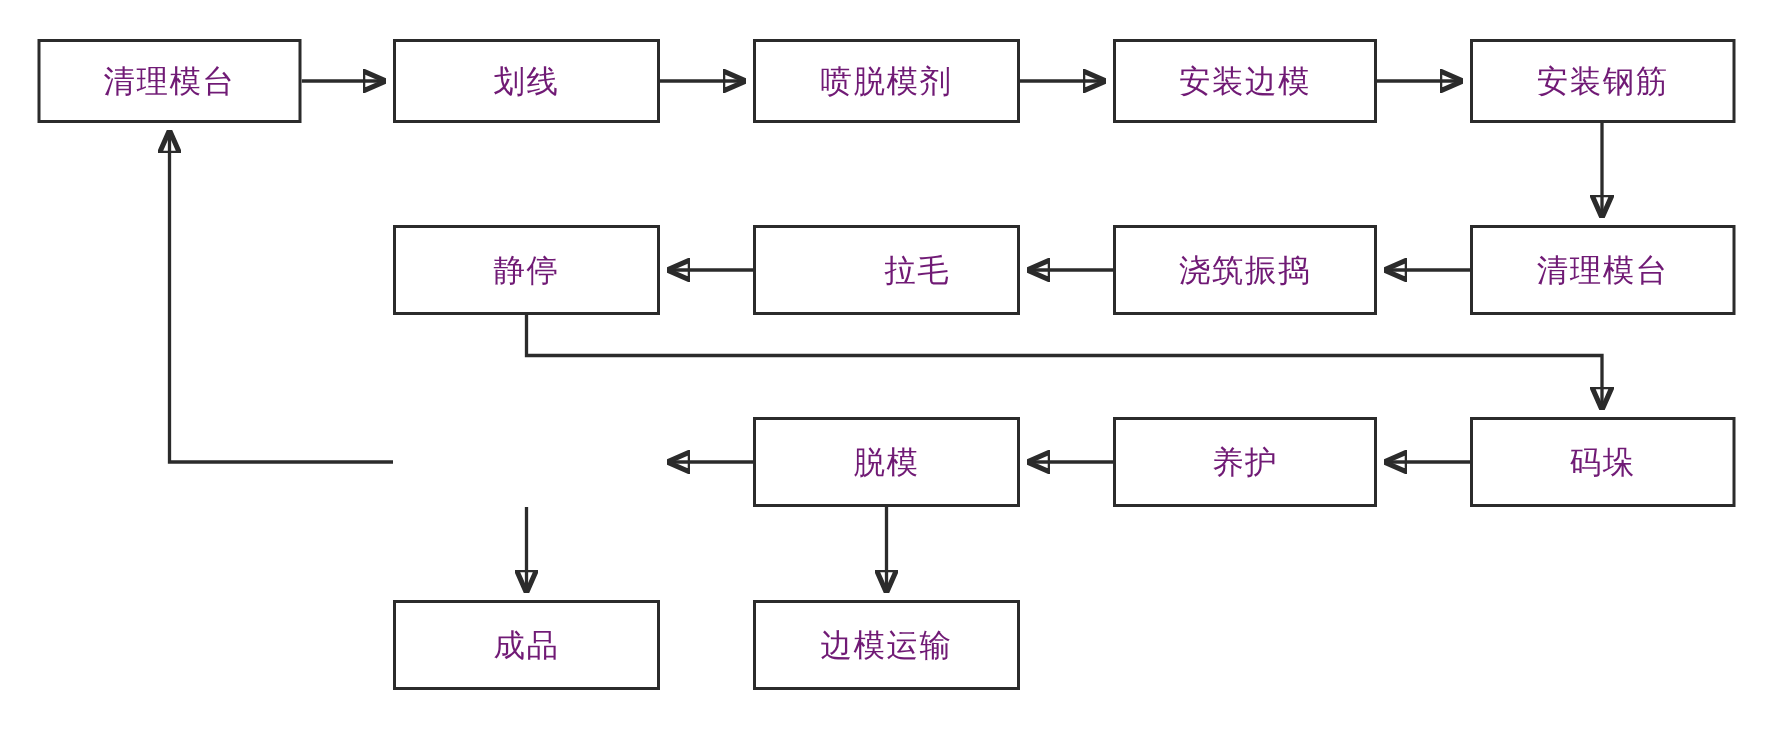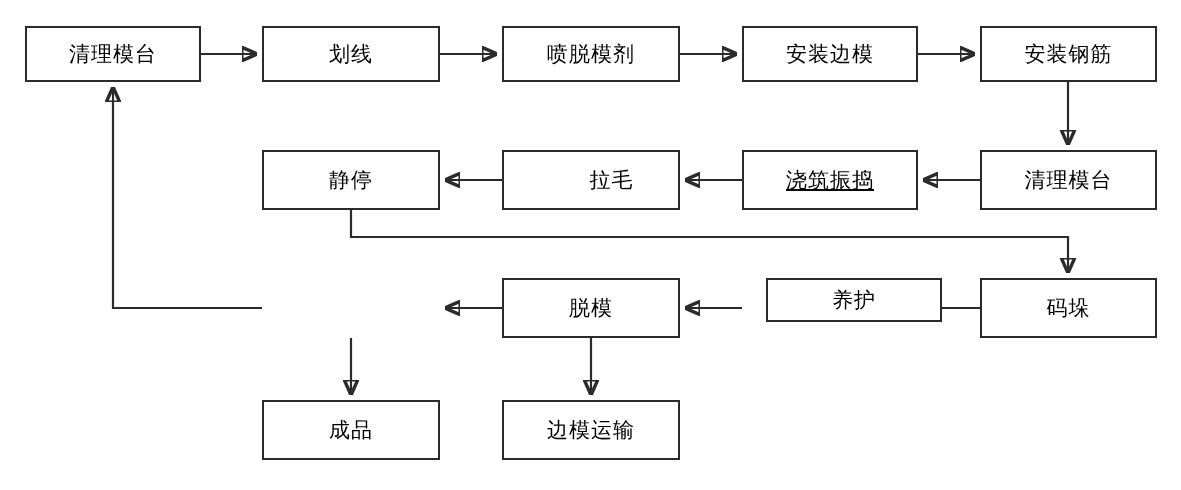--- a/index.html
+++ b/index.html
@@ -16,21 +16,21 @@
     overflow: hidden;
   }
   .node {
     position: absolute;
     box-sizing: border-box;
     border: 2px solid #2b2b2b;
     background: #ffffff;
     display: flex;
     align-items: center;
     justify-content: center;
-    color: #000000;
+    color: #701a75;
     font-size: 21px;
     letter-spacing: 1px;
     line-height: 1;
     z-index: 2;
     user-select: none;
   }
   .node-label {
     display: block;
     white-space: nowrap;
   }
@@ -103,37 +103,37 @@
   </div>
 
   <div class="node" style="left:980px; top:26px; width:177px; height:56px;">
     <span class="node-label">安装钢筋</span>
   </div>
 
   <div class="node" style="left:980px; top:150px; width:177px; height:60px;">
     <span class="node-label">清理模台</span>
   </div>
 
-  <div class="node" style="left:742px; top:150px; width:176px; height:60px;text-decoration:underline;">
+  <div class="node" style="left:742px; top:150px; width:176px; height:60px;">
     <span class="node-label">浇筑振捣</span>
   </div>
 
   <div class="node" style="left:502px; top:150px; width:178px; height:60px;padding-left:41px;">
     <span class="node-label">拉毛</span>
   </div>
 
   <div class="node" style="left:980px; top:278px; width:177px; height:60px;">
     <span class="node-label">码垛</span>
   </div>
 
   <div class="node" style="left:262px; top:150px; width:178px; height:60px;">
     <span class="node-label">静停</span>
   </div>
 
-  <div class="node" style="left:766px; top:278px; width:176px; height:44px;">
+  <div class="node" style="left:742px; top:278px; width:176px; height:60px;">
     <span class="node-label">养护</span>
   </div>
 
   <div class="node" style="left:502px; top:278px; width:178px; height:60px;">
     <span class="node-label">脱模</span>
   </div>
 
 
   <div class="node" style="left:262px; top:400px; width:178px; height:60px;">
     <span class="node-label">成品</span>

